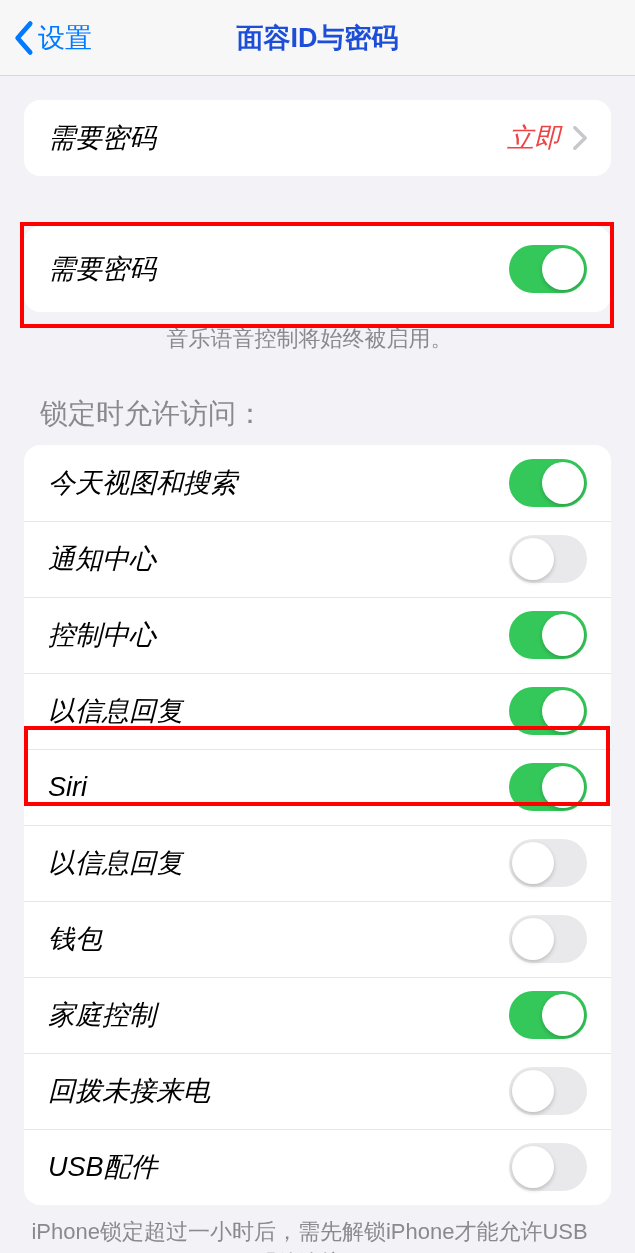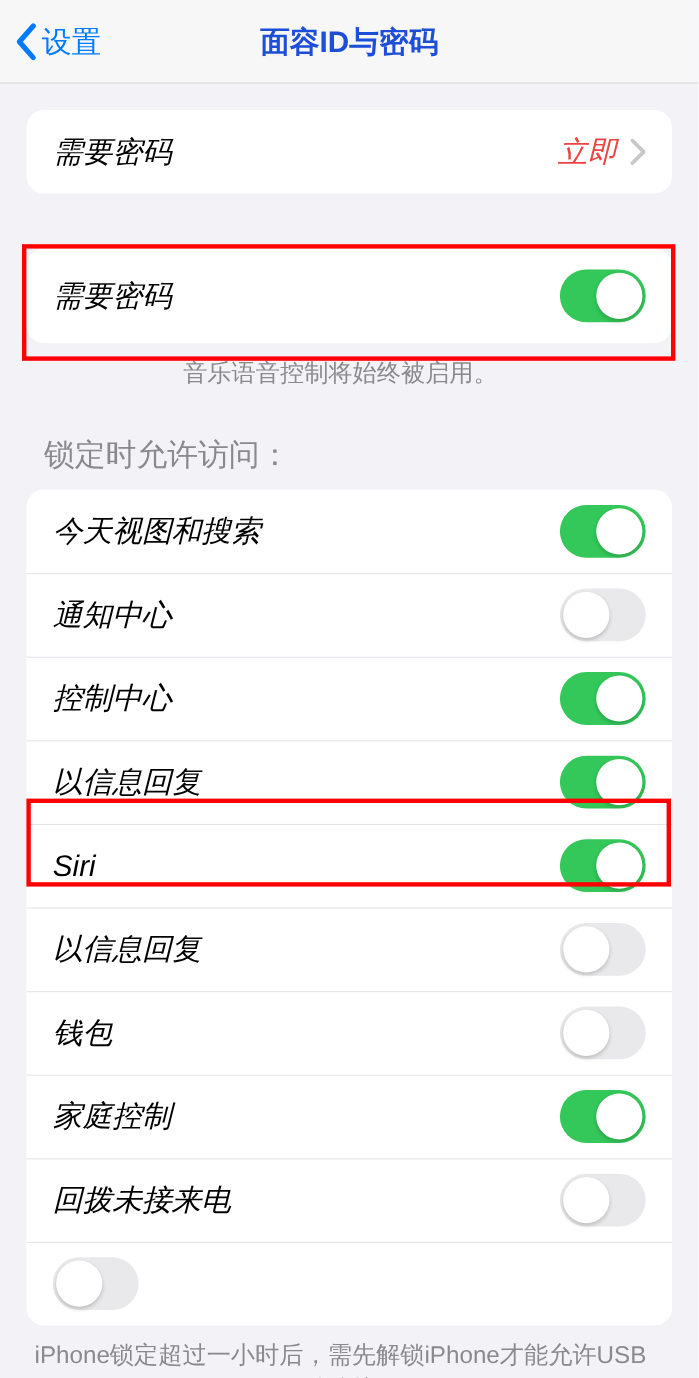--- a/index.html
+++ b/index.html
@@ -228,20 +228,21 @@
           <div class="toggle-knob"></div>
         </div>
       </div>
       <div class="cell">
         <span class="cell-label">回拨未接来电</span>
         <div class="toggle off">
           <div class="toggle-knob"></div>
         </div>
       </div>
       <div class="cell">
+        <span class="cell-label">USB配件</span>
         <div class="toggle off">
           <div class="toggle-knob"></div>
         </div>
       </div>
     </div>
 
   <div class="footer-text">iPhone锁定超过一小时后，需先解锁iPhone才能允许USB配件连接。</div>
 
 </div>
 

